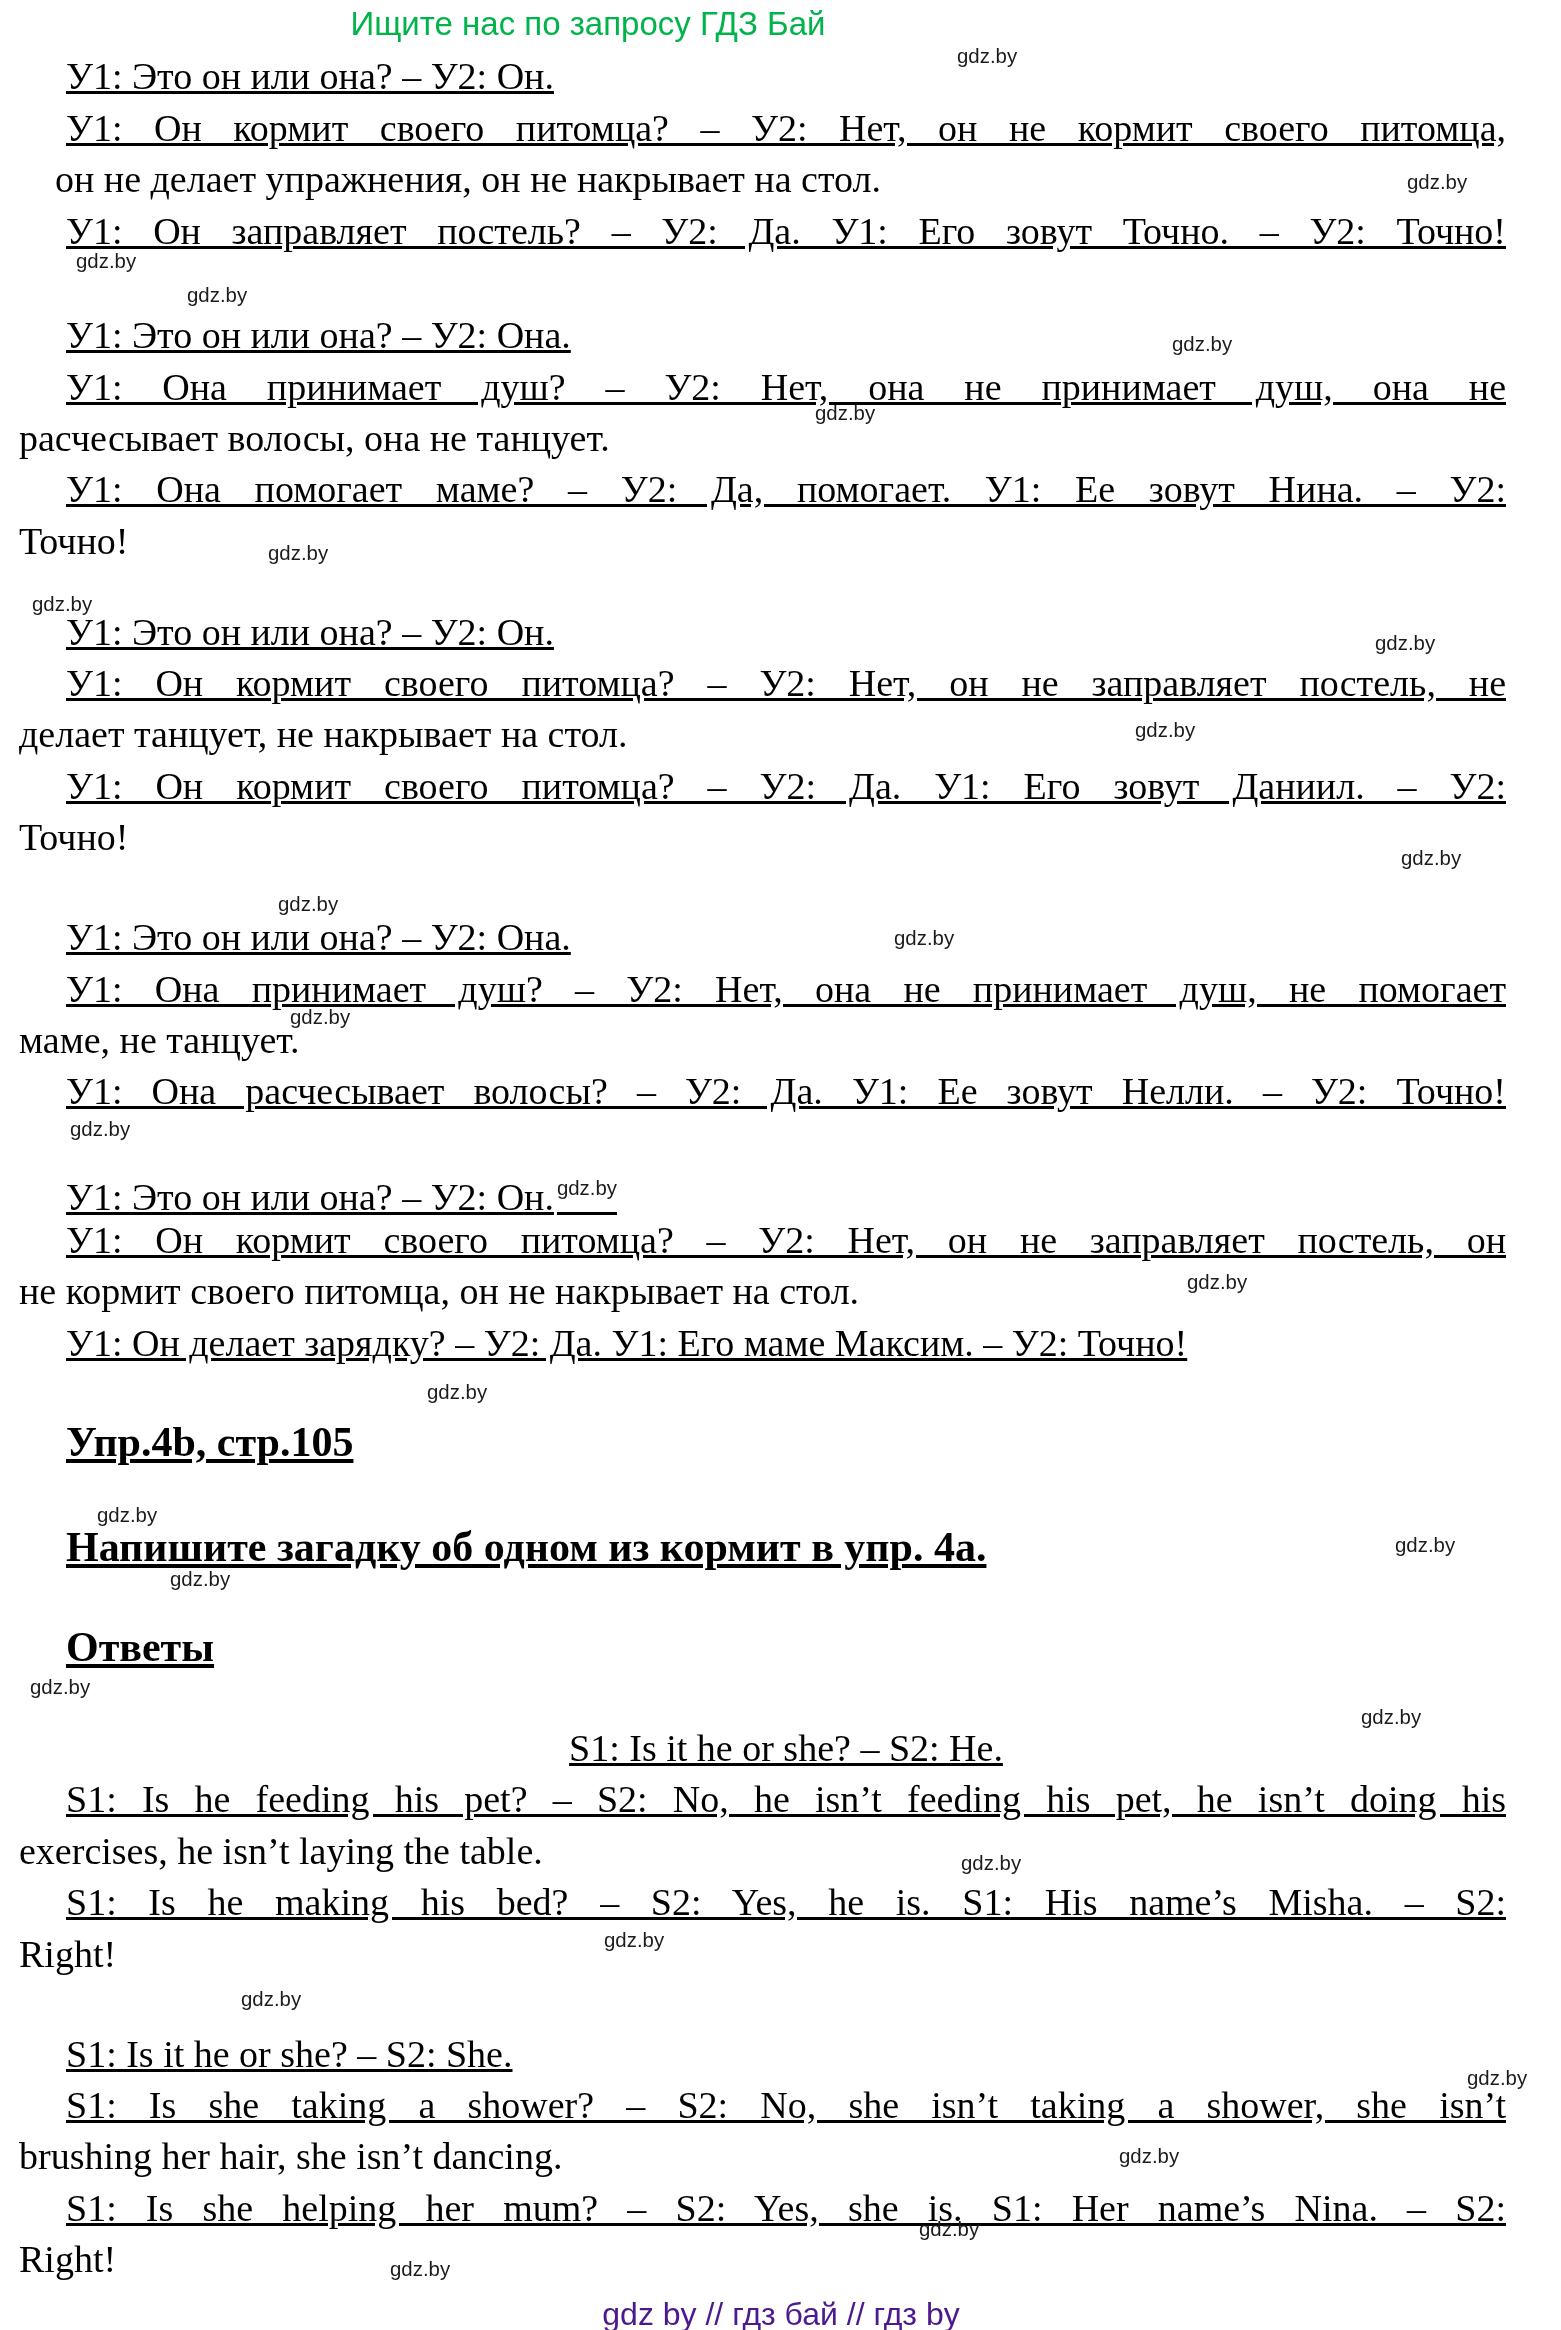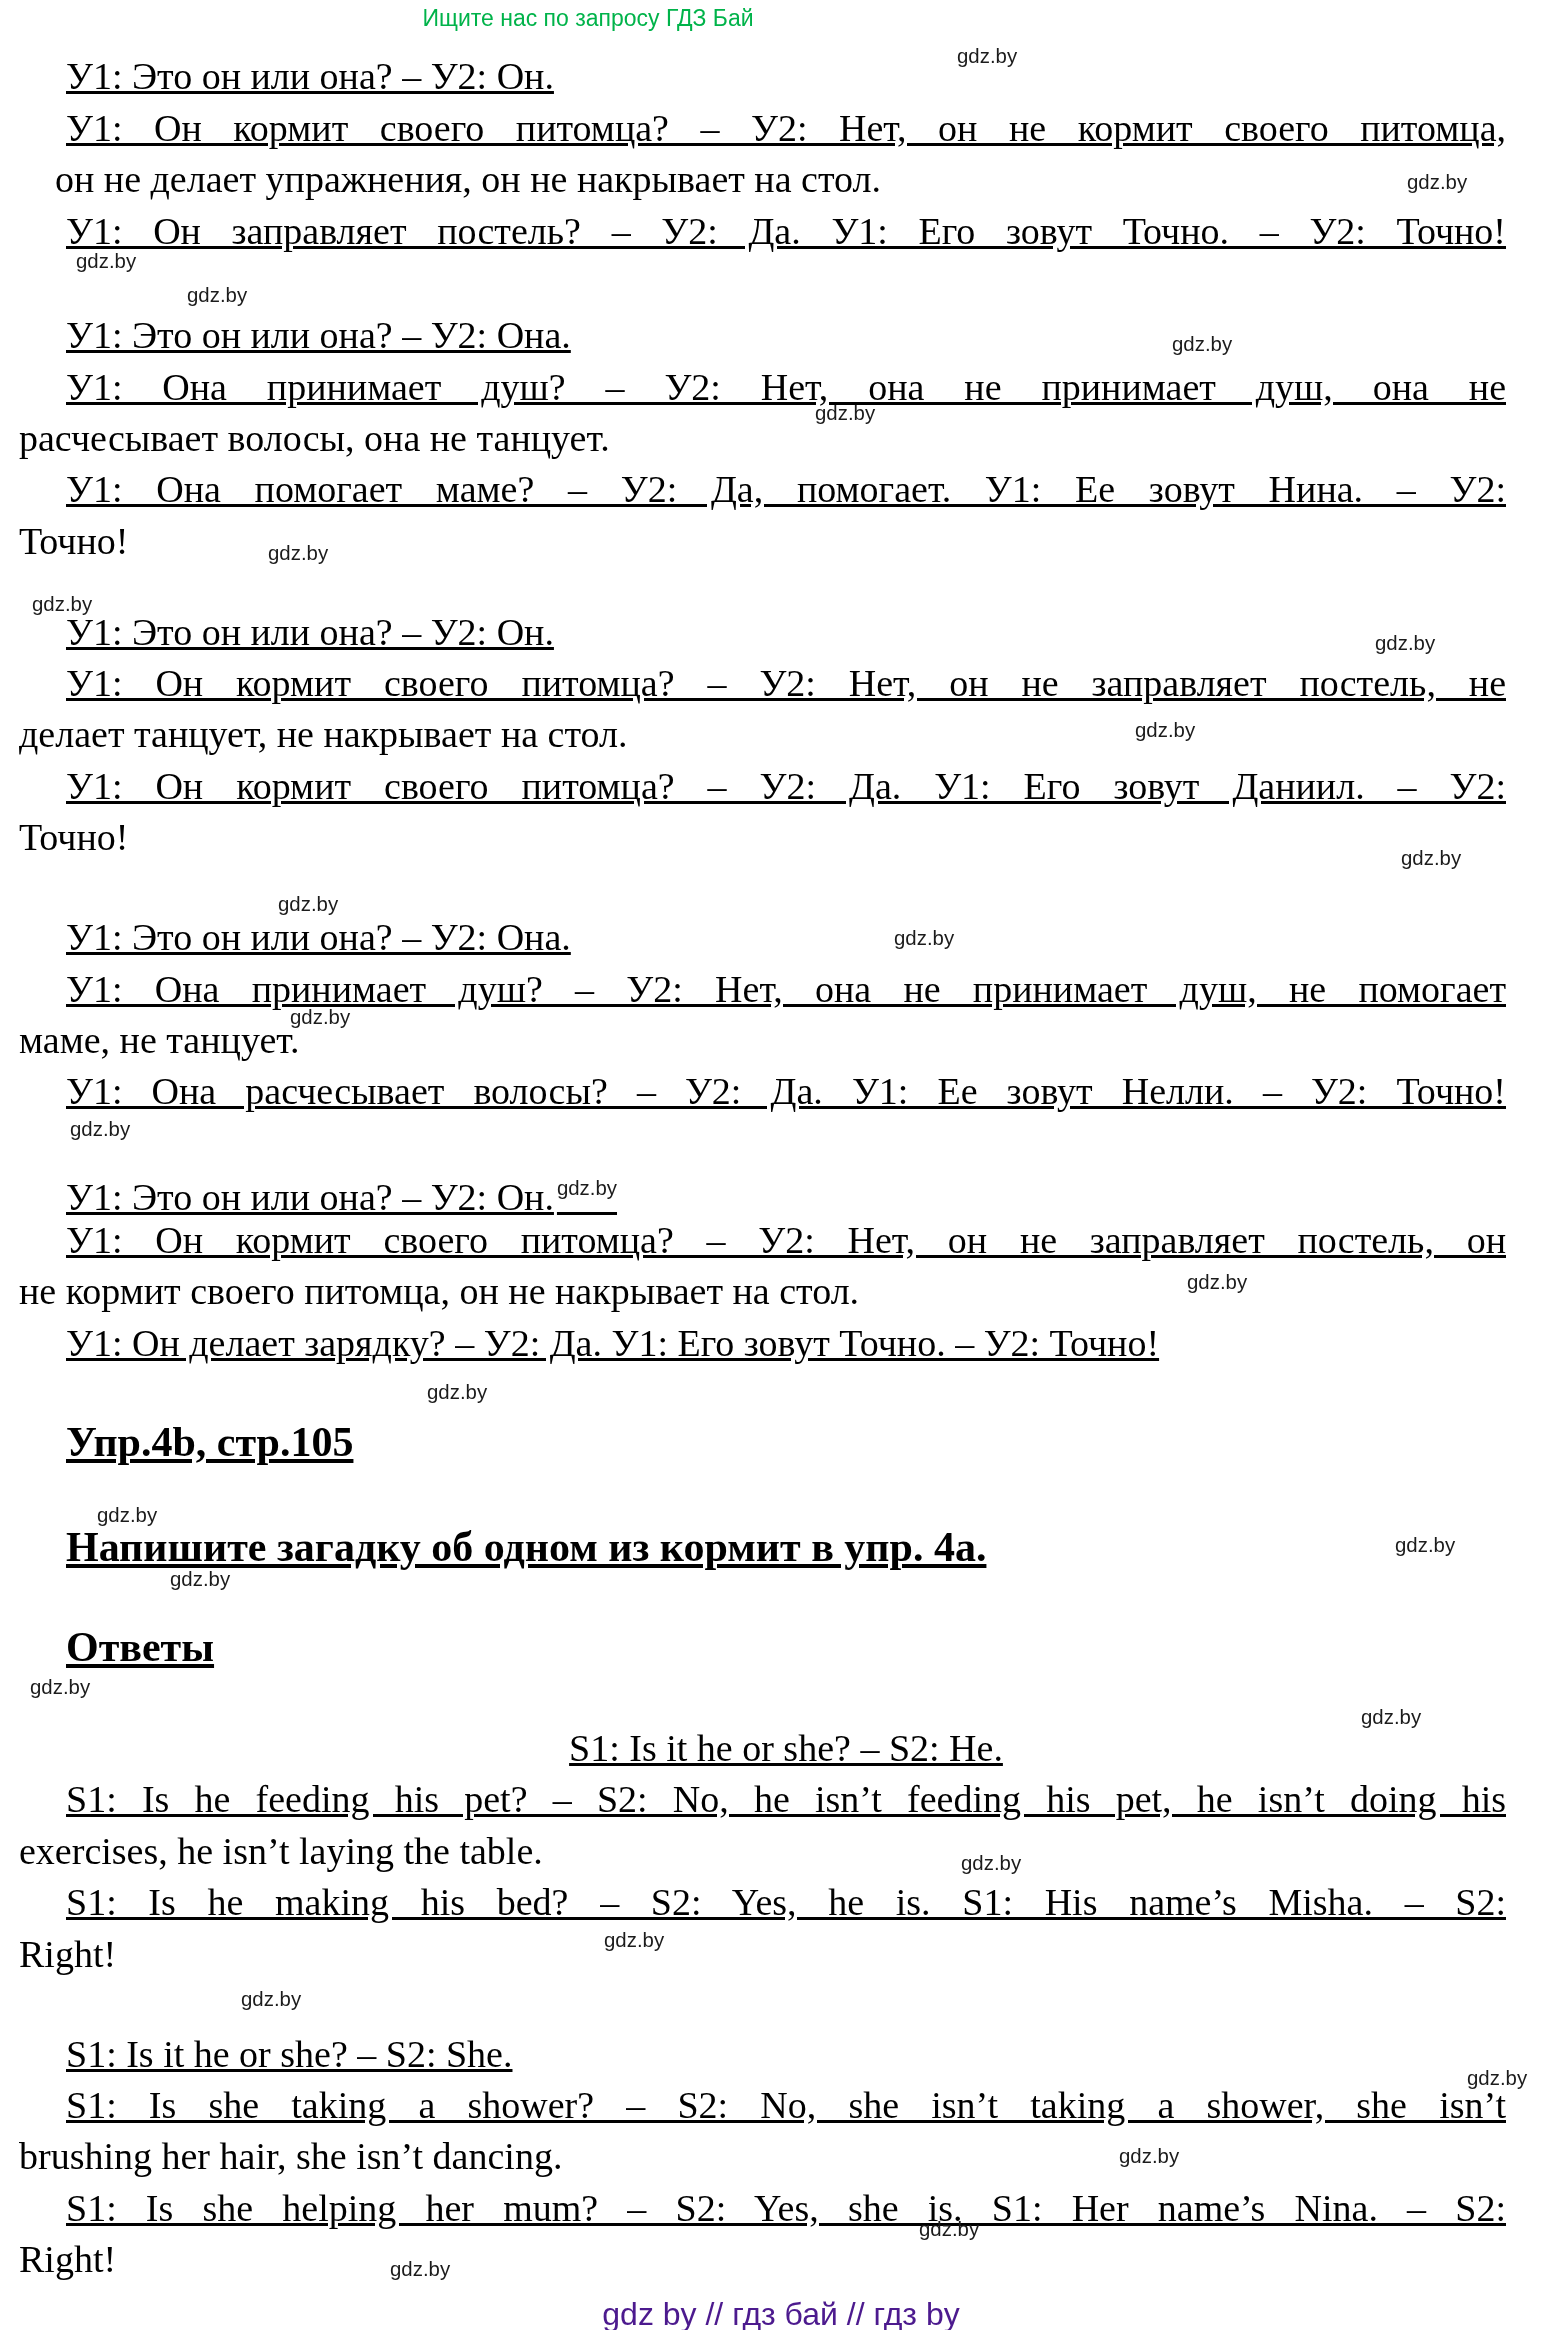--- a/index.html
+++ b/index.html
@@ -10,21 +10,21 @@
     background:#ffffff;
     overflow:hidden;
     font-family:"Liberation Serif", serif;
     color:#000;
   }
   .promo{
     position:absolute;
     top:4.5px;left:588px;
     transform:translateX(-50%);
     font-family:"Liberation Sans", sans-serif;
-    font-size:23px;
+    font-size:33px;
     font-weight:400;
     white-space:nowrap;
   }
   .ln{
     position:absolute;
     left:19px;
     width:1487px;
     box-sizing:border-box;
     font-size:38px;
     line-height:44px;
@@ -86,21 +86,21 @@
       <div class="ln" style="top: 712px;">делает танцует, не накрывает на стол.</div>
       <div class="ln ind just" style="top: 764px;">У1: Он кормит своего питомца? – У2: Да. У1: Его зовут Даниил. – У2:</div>
       <div class="ln" style="top: 815px;">Точно!</div>
       <div class="ln ind" style="top: 915px;">У1: Это он или она? – У2: Она.</div>
       <div class="ln ind just" style="top: 967px;">У1: Она принимает душ? – У2: Нет, она не принимает душ, не помогает</div>
       <div class="ln" style="top: 1018px;">маме, не танцует.</div>
       <div class="ln ind just" style="top: 1069px;">У1: Она расчесывает волосы? – У2: Да. У1: Ее зовут Нелли. – У2: Точно!</div>
       <div class="ln ind" style="top: 1166px;">У1: Это он или она? – У2: Он.<span class="supwm" style="color: rgb(28, 28, 28);">gdz.by</span></div>
       <div class="ln ind just" style="top: 1218px;">У1: Он кормит своего питомца? – У2: Нет, он не заправляет постель, он</div>
       <div class="ln" style="top: 1269px;">не кормит своего питомца, он не накрывает на стол.</div>
-      <div class="ln ind" style="top: 1321px;">У1: Он делает зарядку? – У2: Да. У1: Его зовут Точно. – У2: Точно!</div>
+      <div class="ln ind" style="top: 1321px;">У1: Он делает зарядку? – У2: Да. У1: Его маме Максим. – У2: Точно!</div>
       <div class="ln ind bold" style="top: 1420px;">Упр.4b, стр.105</div>
       <div class="ln ind bold" style="top: 1525px;">Напишите загадку об одном из кормит в упр. 4а.</div>
       <div class="ln ind bold" style="top: 1625px;">Ответы</div>
       <div class="ln ind" style="top: 1726px; text-align: center;">S1: Is it he or she? – S2: He.</div>
       <div class="ln ind just" style="top: 1777px;">S1: Is he feeding his pet? – S2: No, he isn’t feeding his pet, he isn’t doing his</div>
       <div class="ln" style="top: 1829px;">exercises, he isn’t laying the table.</div>
       <div class="ln ind just" style="top: 1880px;">S1: Is he making his bed? – S2: Yes, he is. S1: His name’s Misha. – S2:</div>
       <div class="ln" style="top: 1932px;">Right!</div>
       <div class="ln ind" style="top: 2032px;">S1: Is it he or she? – S2: She.</div>
       <div class="ln ind just" style="top: 2083px;">S1: Is she taking a shower? – S2: No, she isn’t taking a shower, she isn’t</div>

